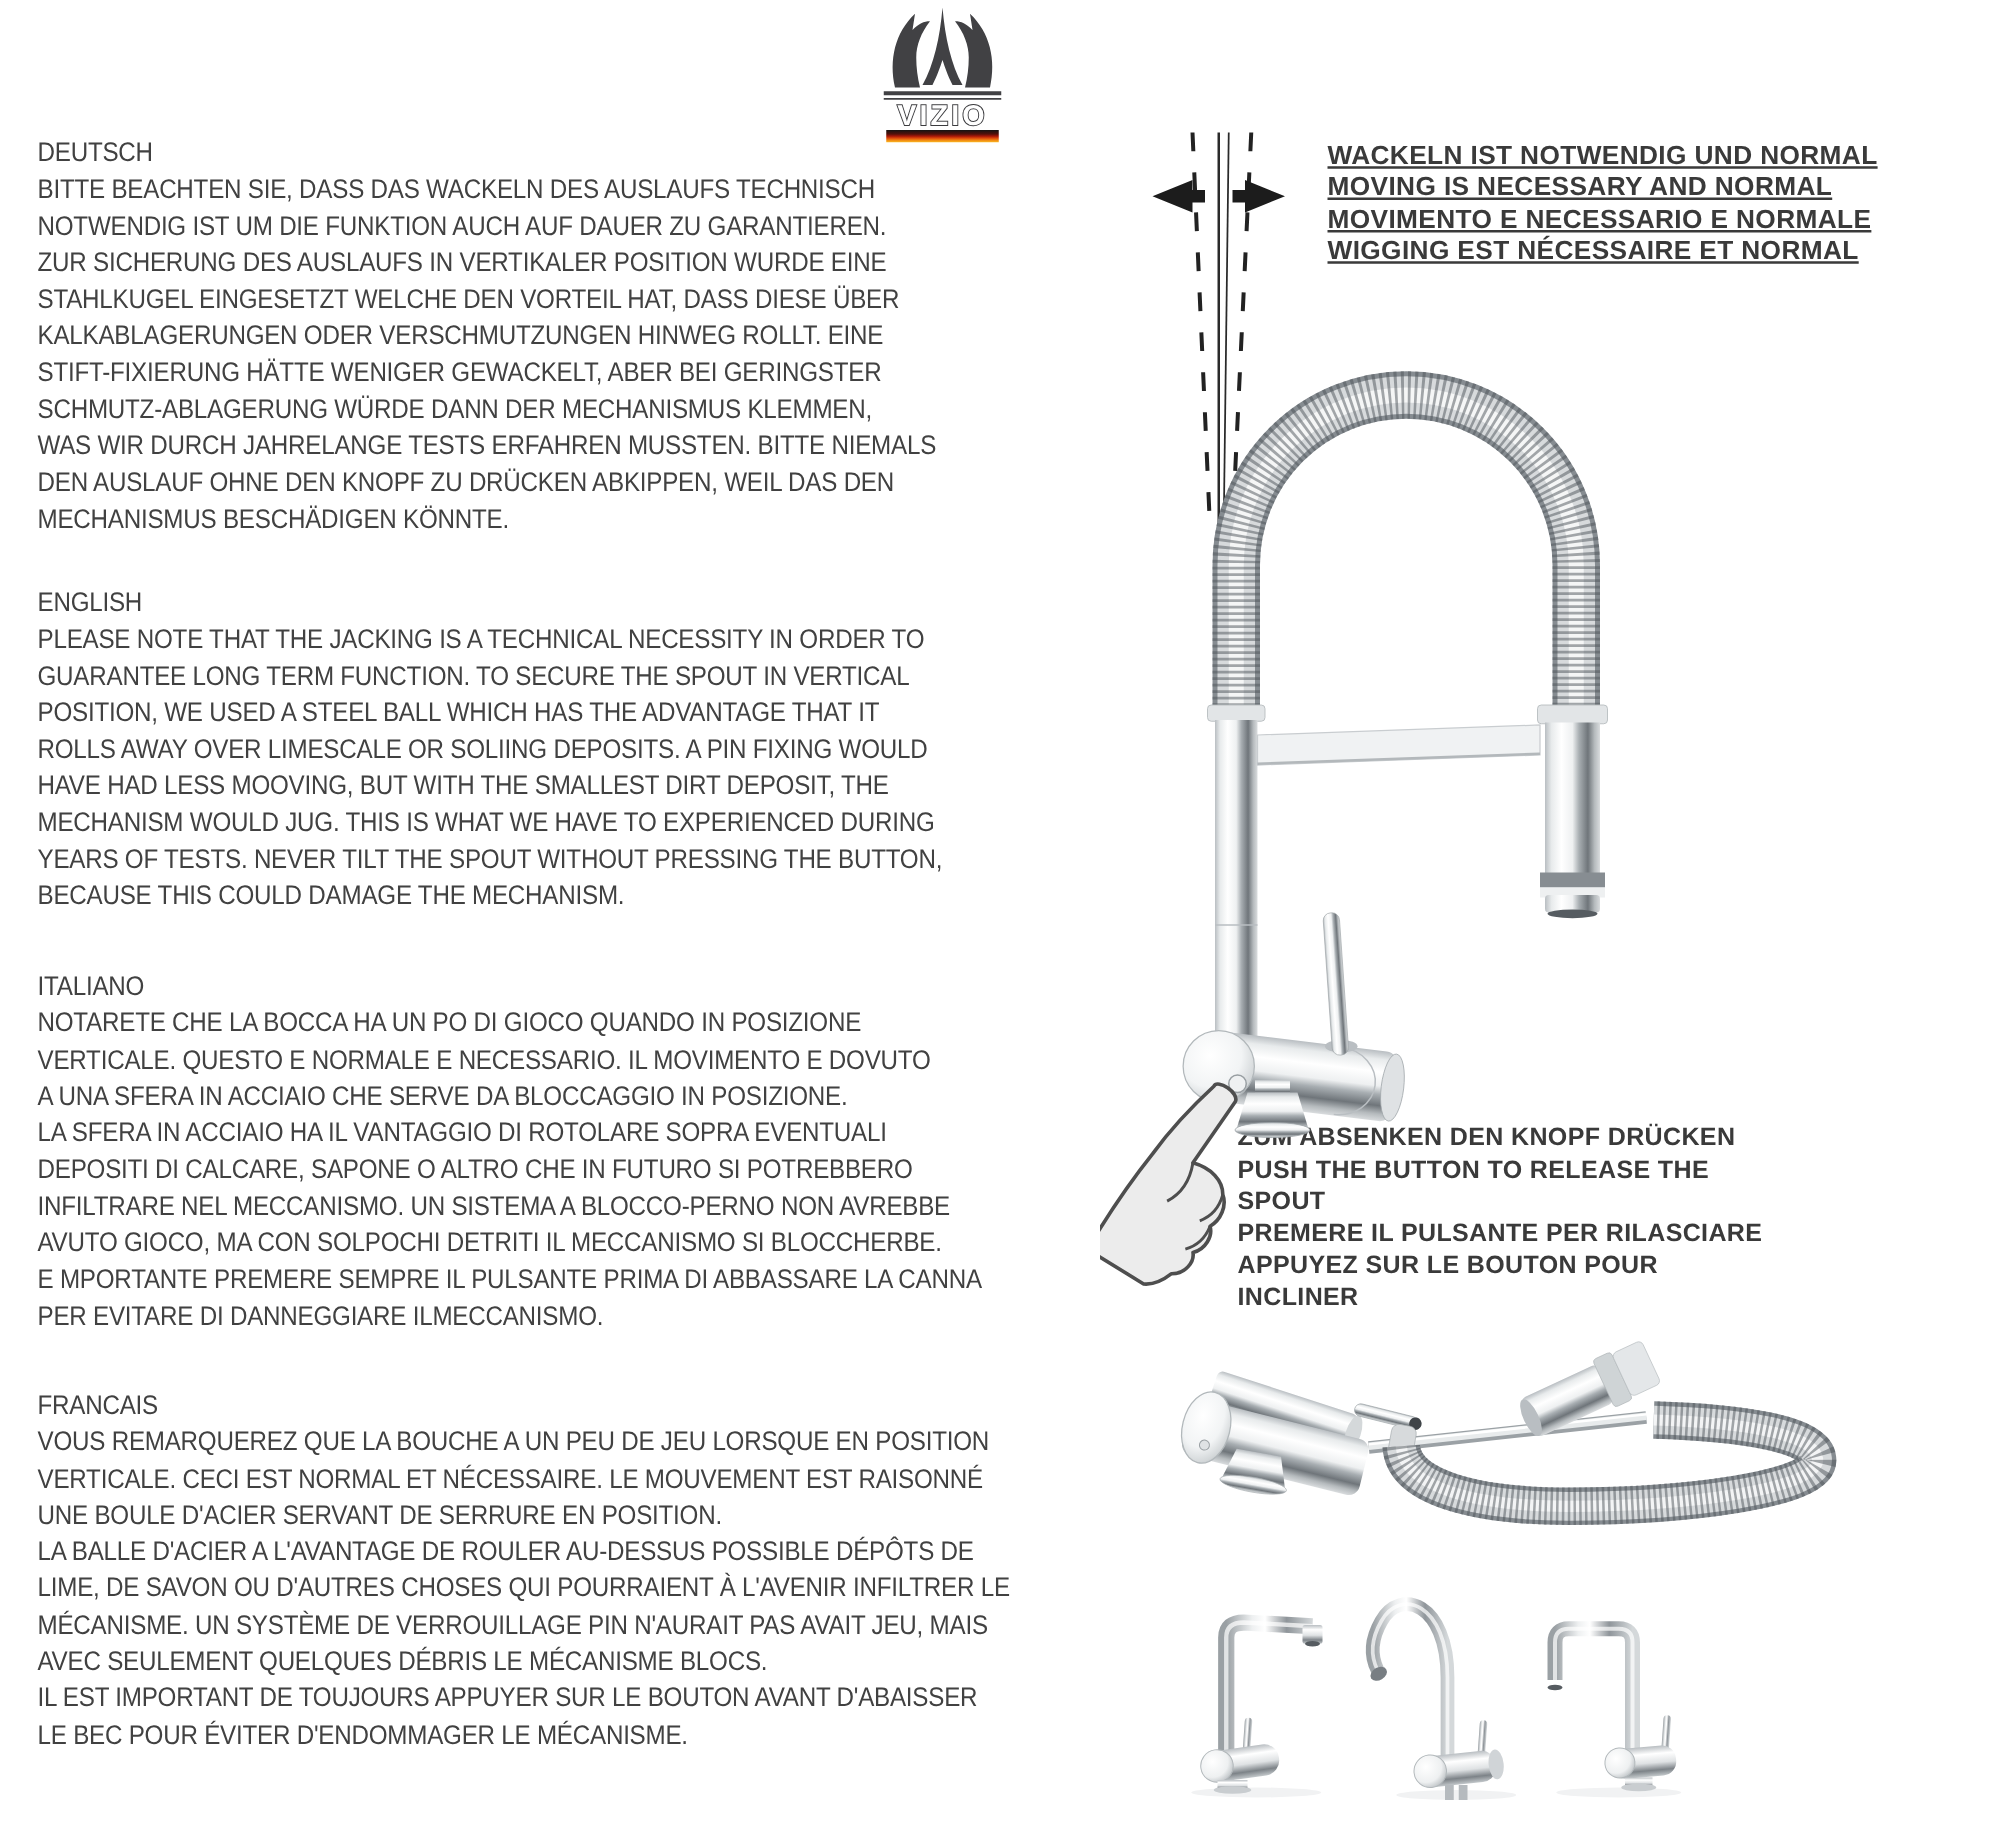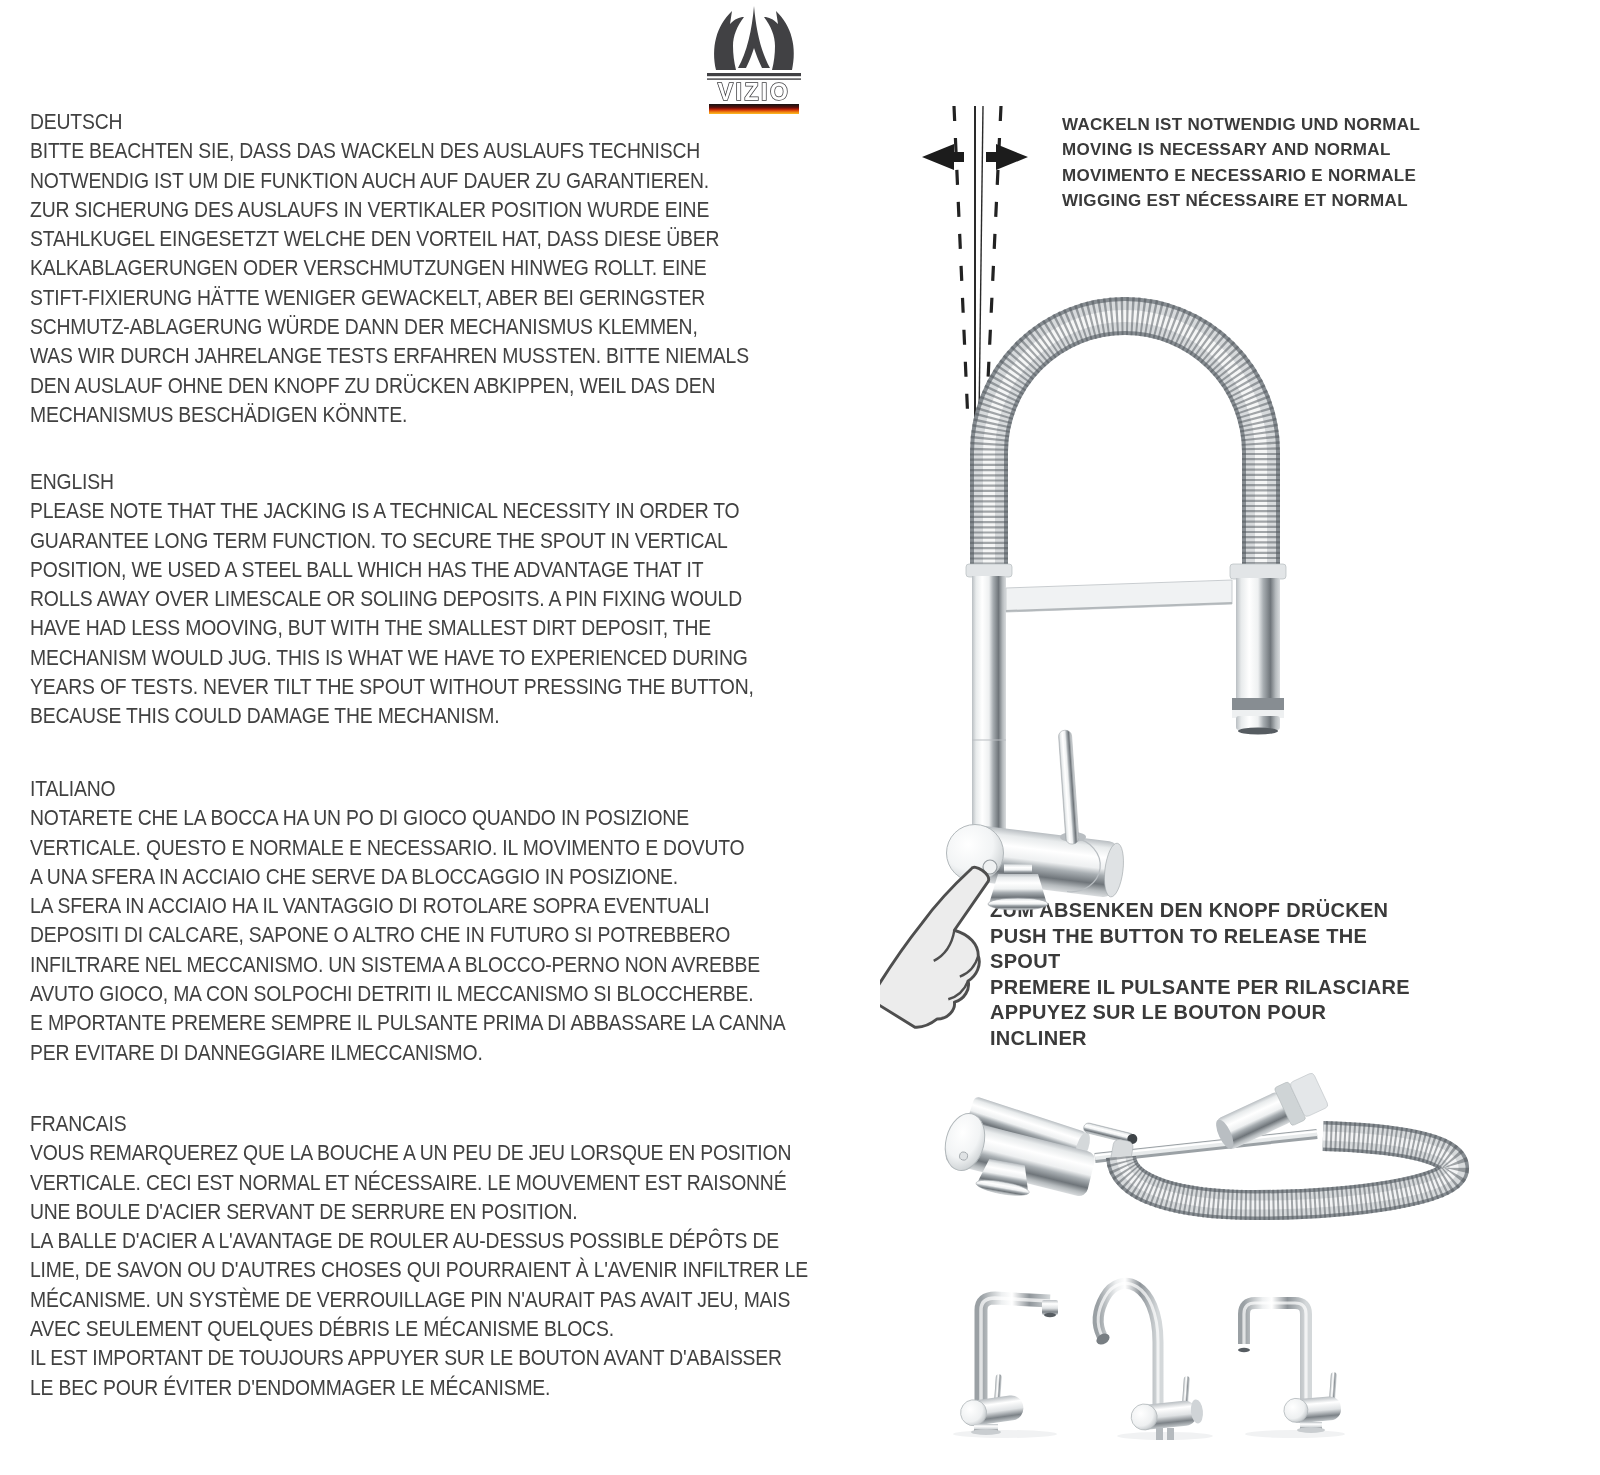--- a/index.html
+++ b/index.html
@@ -3,21 +3,21 @@
 <meta charset="utf-8">
 <style>
   html,body{margin:0;padding:0;background:#ffffff;}
   body{width:1600px;height:1475px;position:relative;overflow:hidden;
        font-family:"Liberation Sans",sans-serif;color:#414141;}
   .abs{position:absolute;}
   .section{width:960px;transform:scaleX(0.9);transform-origin:0 0;}
   .section h3{margin:0;font-size:21.5px;line-height:29.3px;font-weight:400;letter-spacing:-0.2px;}
   .section .body{font-size:21.5px;line-height:29.3px;white-space:pre-line;letter-spacing:-0.2px;}
   .note{font-weight:700;color:#3a3a3a;white-space:pre-line;}
-  .wiggle-note{font-size:17px;line-height:25.4px;letter-spacing:0.3px;width:480px;}
+  .wiggle-note{font-size:21px;line-height:25.4px;letter-spacing:0.3px;width:480px;text-decoration:underline;}
   .push-note{font-size:20px;line-height:25.6px;letter-spacing:0.3px;width:420px;}
   svg{display:block;}
 </style>
 </head>
 <body>
 
 <div class="abs" style="left:702px;top:6px;">
   <svg width="104" height="108" viewBox="0 0 104 108">
     <defs>
       <linearGradient id="flagG" x1="0" y1="0" x2="0" y2="1">

